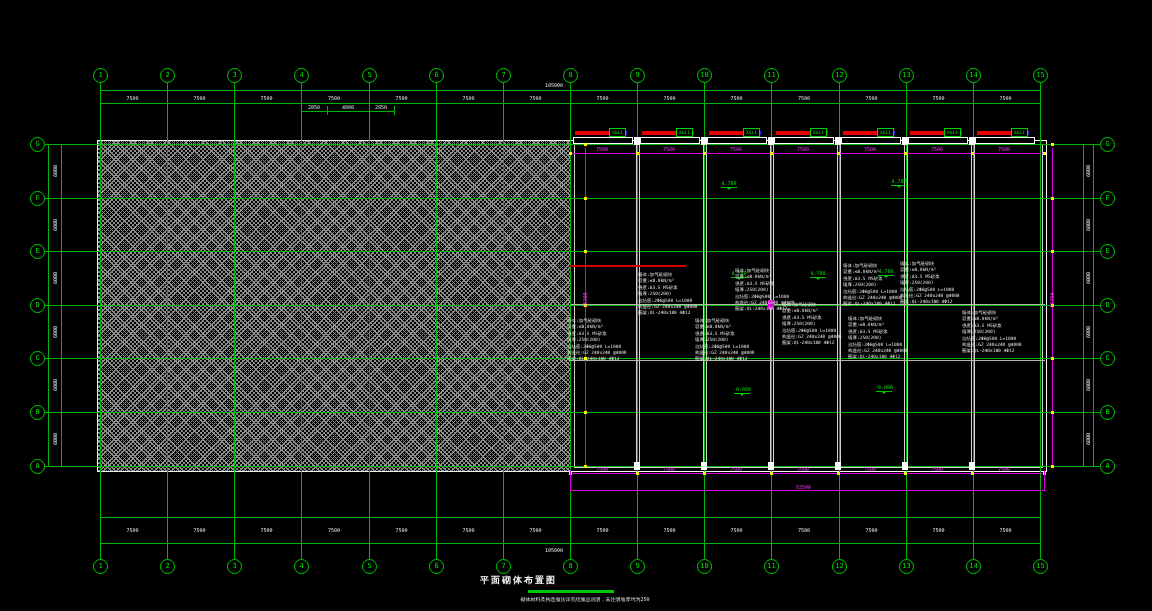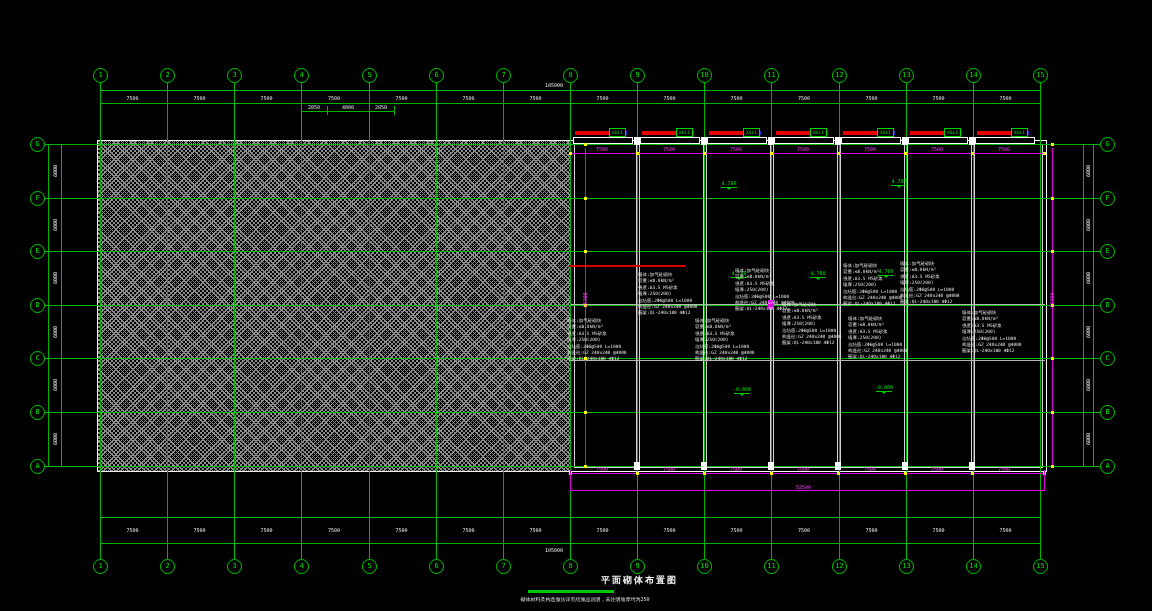--- a/index.html
+++ b/index.html
@@ -28,21 +28,21 @@
   .redbar{position:absolute;background:#e60000;}
   .bluebar{position:absolute;background:#2828dc;}
   .wrect{position:absolute;border:1px solid #fff;background:#000;}
   #bld-left{position:absolute;left:97px;top:140px;width:473px;height:330px;border:1px solid #efefef;
     background-color:#000;
     background-image:
       repeating-linear-gradient(45deg,#8c8c8c 0,#8c8c8c 1px,transparent 1px,transparent 3px),
       repeating-linear-gradient(-45deg,#8c8c8c 0,#8c8c8c 1px,transparent 1px,transparent 3px);}
   #bld-right{position:absolute;left:570px;top:140px;width:475px;height:330px;border:1px solid #fff;background:#000;}
   #bld-right-inner{position:absolute;left:3px;top:3px;right:3px;bottom:3px;border:1px solid #cfcfcf;}
-  #title{position:absolute;left:468px;top:574px;width:210px;text-align:right;color:#f2f2f2;
+  #title{position:absolute;left:480px;top:574px;width:210px;text-align:left;color:#f2f2f2;
          font-size:9px;letter-spacing:2px;font-family:"DejaVu Sans",sans-serif;font-weight:bold;}
   #title-bar{position:absolute;left:528px;top:590px;width:86px;height:3px;background:#00c800;}
   #title-note{position:absolute;left:455px;top:596px;width:260px;text-align:center;color:#e6e6e6;font-size:5px;}
   #red-note{position:absolute;left:572px;top:257px;color:#ececec;font-size:4.5px;white-space:nowrap;}
 </style>
 </head>
 <body>
 
 <div id="canvas">
   <div id="bld-left" style="z-index: 1;"></div>

